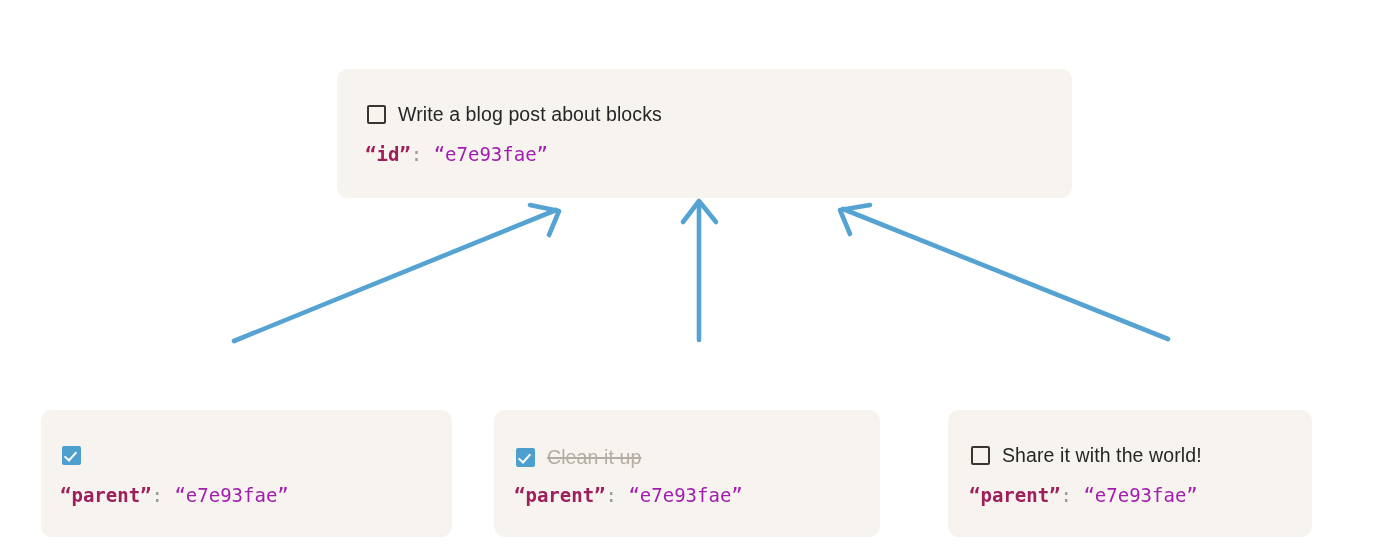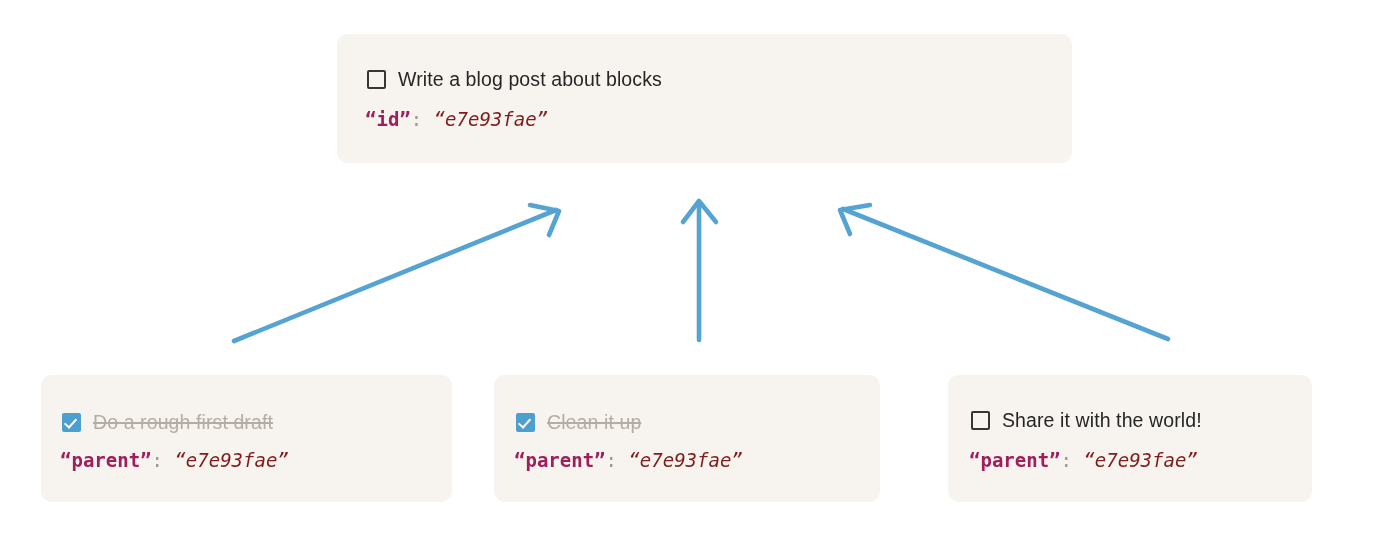--- a/index.html
+++ b/index.html
@@ -16,20 +16,21 @@
     font-family: "Liberation Sans", sans-serif;
   }
 
   
   .card {
     position: absolute;
     background: #f7f4ef;
     border-radius: 11px;
     box-sizing: border-box;
     padding: 0;
+    margin-top: 35px;
   }
 
   .card-row {
     position: absolute;
     display: flex;
     align-items: center;
     white-space: nowrap;
   }
 
   
@@ -79,21 +80,21 @@
 
   
   .json-line {
     font-family: "DejaVu Sans Mono", monospace;
     font-size: 19px;
     letter-spacing: 0px;
     white-space: pre;
   }
   .j-key   { color: #9e1f5c; font-weight: bold; }
   .j-colon { color: #9a9a9a; }
-  .j-val   { color: #7f1d1d; font-style: italic; }
+  .j-val   { color: #a21caf; }
 
   
   #arrows {
     position: absolute;
     left: 0; top: 0;
     width: 1400px;
     height: 544px;
     pointer-events: none;
   }
 </style>
@@ -129,21 +130,20 @@
 
     <div class="card-row json-line" style="left:28px; top:74px;">
       <span class="j-key">“id”</span><span class="j-colon">:</span><span style="color:transparent;">&nbsp;</span><span class="j-val">“e7e93fae”</span>
     </div>
   </div>
 
   <div class="card" style="left:41px; top:375px; width:411px; height:127px;">
 
     <div class="card-row" style="left:21px; top:36px;">
       <span class="cb cb-checked"></span>
-      <span class="task-label done">Do a rough first draft</span>
     </div>
 
     <div class="card-row json-line" style="left:19px; top:74px;">
       <span class="j-key">“parent”</span><span class="j-colon">:</span><span style="color:transparent;">&nbsp;</span><span class="j-val">“e7e93fae”</span>
     </div>
   </div>
 
   <div class="card" style="left:494px; top:375px; width:386px; height:127px;">
 
     <div class="card-row" style="left:22px; top:36px;">

